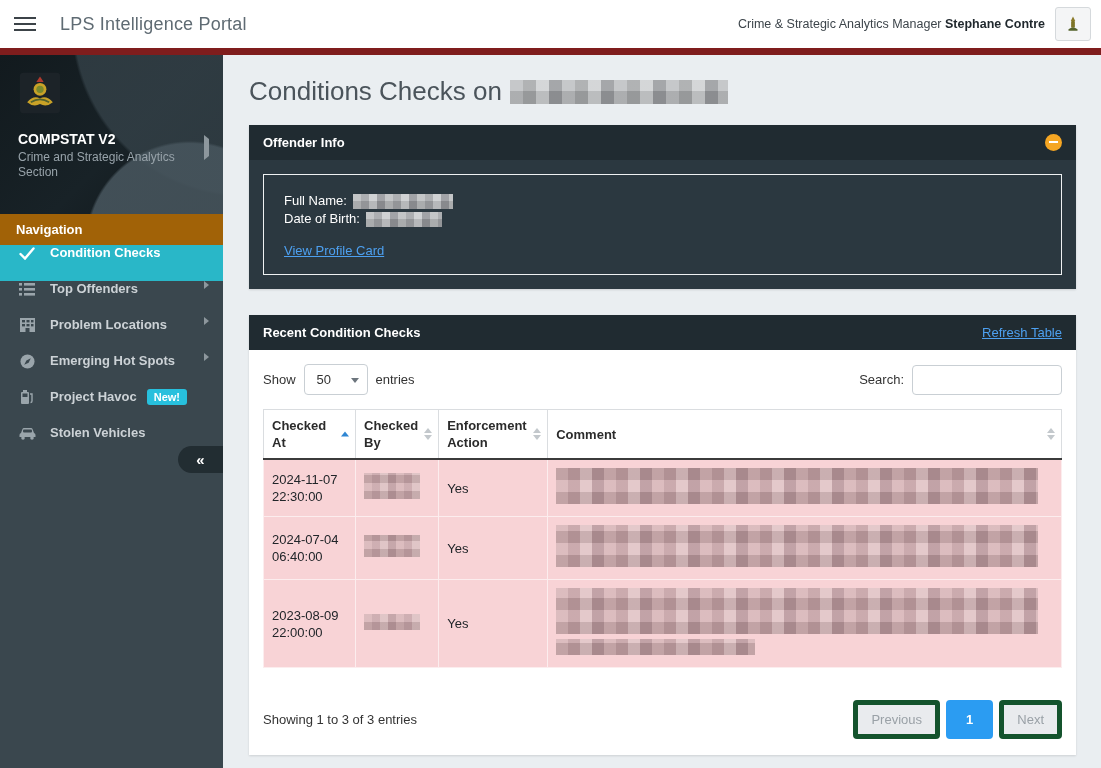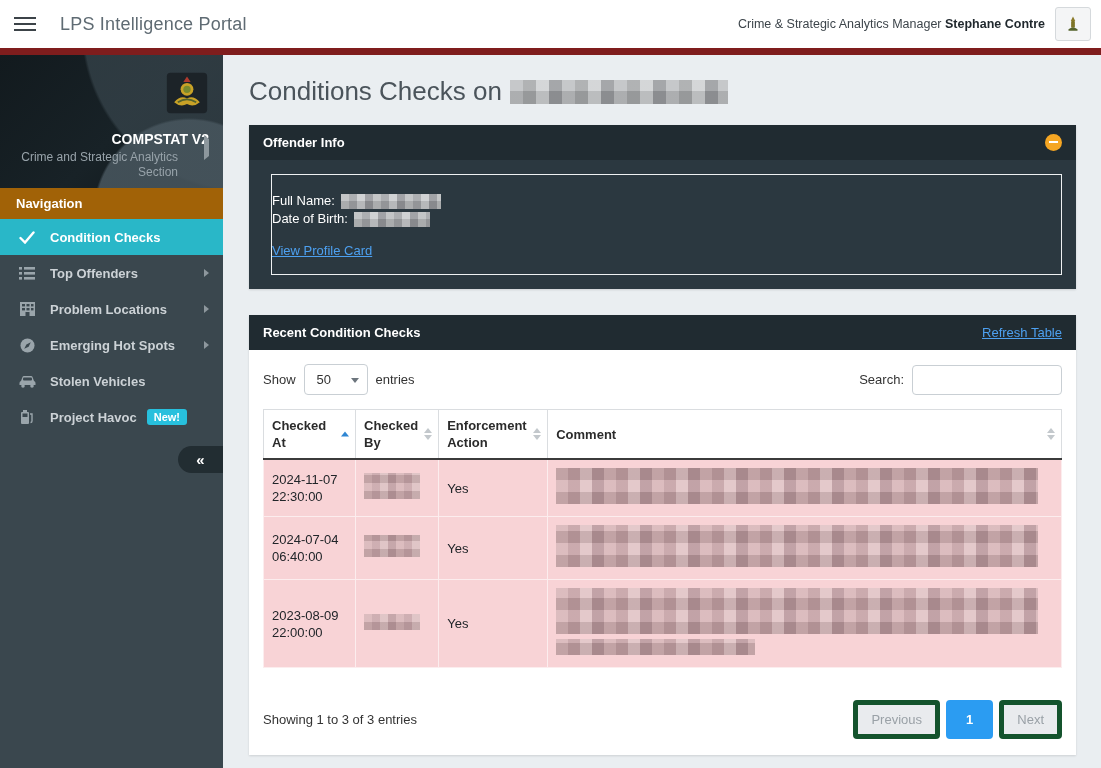--- a/index.html
+++ b/index.html
@@ -11,52 +11,52 @@
   .hamburger { width:28px; height:28px; display:flex; flex-direction:column; justify-content:center; gap:4px; cursor:pointer; margin-right:18px; }
   .hamburger span { display:block; width:22px; height:2px; background:#3c4348; }
   .app-title { font-size:18px; color:#5f6b73; letter-spacing:.2px; }
   .topbar-right { margin-left:auto; display:flex; align-items:center; gap:10px; }
   .role-text { font-size:12.5px; color:#3d454b; }
   .role-text b { color:#1f272c; }
   .avatar-box { width:36px; height:34px; border:1px solid #d5d9dc; border-radius:3px; background:#f4f5f6; display:flex; align-items:center; justify-content:center; cursor:pointer; }
 
   
   .sidebar { position:absolute; top:55px; left:0; bottom:0; width:223px; background:#3a474e; z-index:4; }
-  .brand { height:133px; background:
+  .brand { height:159px; background:
       radial-gradient(circle at 85% 120%, rgba(70,84,92,.9) 0 38%, transparent 39%),
       radial-gradient(circle at 110% -20%, rgba(52,65,72,.8) 0 55%, transparent 56%),
       linear-gradient(135deg, #121a1e 0%, #182227 55%, #10171a 100%);
-    padding:16px 14px 10px 18px; position:relative;text-align:right; }
+    padding:16px 14px 10px 18px; position:relative; }
   .crest { width:44px; height:44px; margin-bottom:12px; }
   .brand-title { font-size:14px; font-weight:bold; color:#fff; margin-bottom:3px; }
   .brand-sub { font-size:12px; line-height:15px; color:#98a3aa; width:160px; }
   .brand-chevron { position:absolute; right:14px; top:84px; color:#8d979d; }
   .nav-header { background:#a16207; color:#fff; font-size:13px; font-weight:bold; padding:8px 16px; }
-  .nav-item { display:flex; align-items:center; height:36px; padding:0 14px 0 18px; color:#ccd2d6; font-size:13px; font-weight:bold; cursor:pointer; }
+  .nav-item { display:flex; align-items:flex-start; height:36px; padding:0 14px 0 18px; color:#ccd2d6; font-size:13px; font-weight:bold; cursor:pointer; }
   .nav-item .ico { width:18px; height:16px; margin-right:14px; display:flex; align-items:center; justify-content:center; color:#9aa5ab; flex:0 0 18px; }
   .nav-item.active { background:#29b7c8; color:#fff; }
   .nav-item.active .ico { color:#fff; }
   .nav-item .grow { flex:1; }
   .chev-r { width:0; height:0; border-left:5px solid #8d979d; border-top:4px solid transparent; border-bottom:4px solid transparent; }
   .badge-new { background:#27c0dd; color:#fff; font-size:11px; font-weight:bold; border-radius:3px; padding:2px 7px; margin-left:10px; }
   .collapse-pill { position:absolute; right:0; top:391px; width:45px; height:27px; background:#222d32; border-radius:14px 0 0 14px; color:#fff; font-size:15px; font-weight:bold; display:flex; align-items:center; justify-content:center; cursor:pointer; }
 
   
   .main { margin-left:223px; height:713px; padding:21px 25px 0 26px; overflow:hidden; }
   .page-title { font-size:26px; font-weight:400; color:#4b545b; margin-bottom:18px; display:flex; align-items:center; gap:8px; }
 
   .panel { margin-bottom:26px; box-shadow:0 1px 2px rgba(0,0,0,.12); }
   .panel-head { background:#202b31; height:35px; display:flex; align-items:center; padding:12px 14px; }
   .panel-title { color:#fff; font-size:13px; font-weight:bold; }
   .panel-head .spacer { flex:1; }
   .btn-collapse { width:17px; height:17px; border-radius:50%; background:#f5a623; border:none; cursor:pointer; position:relative; }
   .btn-collapse i { position:absolute; left:4px; right:4px; top:7px; height:2px; background:#fff; }
 
   .offender-body { background:#2b3840; padding:14px; }
-  .offender-box { border:1px solid #eef1f2; padding:17px 0 15px;margin-left:8px; }
+  .offender-box { border:1px solid #eef1f2; padding:17px 20px 15px; }
   .kv-line { color:#fff; font-size:13px; line-height:18px; display:flex; align-items:center; gap:6px; }
   .link { color:#4da0f0; font-size:13px; text-decoration:underline; cursor:pointer; }
   .profile-link { display:inline-block; margin-top:15px; }
 
   .table-body { background:#fff; padding:14px 14px 16px; }
   .controls { display:flex; align-items:center; margin-bottom:14px; font-size:13px; color:#333; }
   .select-box { display:inline-flex; align-items:center; justify-content:space-between; width:64px; height:31px; border:1px solid #c9cfd4; border-radius:4px; padding:0 8px 0 12px; margin:0 8px; cursor:pointer; background:#fff; }
   .select-box .val { font-size:13px; color:#333; }
   .chev-d { width:0; height:0; border-top:5px solid #6c757d; border-left:4px solid transparent; border-right:4px solid transparent; margin-top:1px; }
   .search-wrap { margin-left:auto; display:flex; align-items:center; gap:8px; }
@@ -183,41 +183,41 @@
             <path d="M11.5 4.5 L9.2 9.2 L4.5 11.5 L6.8 6.8 Z" fill="#3a474e"></path>
           </svg>
       </span>
       <span>Emerging Hot Spots</span>
       <span class="grow"></span>
         <span class="chev-r"></span>
     </div>
 
     <div class="nav-item">
       <span class="ico">
+        <svg width="14" height="15" viewBox="0 0 14 15">
+            <rect x="1" y="2" width="8" height="12" rx="1" fill="currentColor"></rect>
+            <rect x="2.5" y="3.5" width="5" height="3.5" fill="#3a474e"></rect>
+            <path d="M10 4 L12 4 L12 11 Q12 12.5 10.5 12.5" stroke="currentColor" stroke-width="1.4" fill="none"></path>
+            <rect x="3" y="0" width="4" height="2" fill="currentColor"></rect>
+          </svg>
+      </span>
+      <span>Project Havoc</span>
+      <span class="badge-new">New!</span>
+    </div>
+
+    <div class="nav-item">
+      <span class="ico">
         <svg width="17" height="13" viewBox="0 0 17 13">
             <path d="M2 6 L3.5 2 Q3.8 1 5 1 L12 1 Q13.2 1 13.5 2 L15 6 Q16.5 6.5 16.5 8 L16.5 10 L0.5 10 L0.5 8 Q0.5 6.5 2 6 Z" fill="currentColor"></path>
             <circle cx="4" cy="11" r="1.8" fill="currentColor"></circle>
             <circle cx="13" cy="11" r="1.8" fill="currentColor"></circle>
             <rect x="4" y="2.5" width="9" height="3" rx="1" fill="#3a474e"></rect>
           </svg>
       </span>
       <span>Stolen Vehicles</span>
-    </div>
-
-    <div class="nav-item">
-      <span class="ico">
-        <svg width="14" height="15" viewBox="0 0 14 15">
-            <rect x="1" y="2" width="8" height="12" rx="1" fill="currentColor"></rect>
-            <rect x="2.5" y="3.5" width="5" height="3.5" fill="#3a474e"></rect>
-            <path d="M10 4 L12 4 L12 11 Q12 12.5 10.5 12.5" stroke="currentColor" stroke-width="1.4" fill="none"></path>
-            <rect x="3" y="0" width="4" height="2" fill="currentColor"></rect>
-          </svg>
-      </span>
-      <span>Project Havoc</span>
-      <span class="badge-new">New!</span>
     </div>
 
     <div class="collapse-pill">«</div>
   </div>
 
   <div class="main">
 
     <div class="page-title">
       <span>Conditions Checks on</span>
       <span class="px px-gray-lg" style="width:218px;height:24px;"></span>

